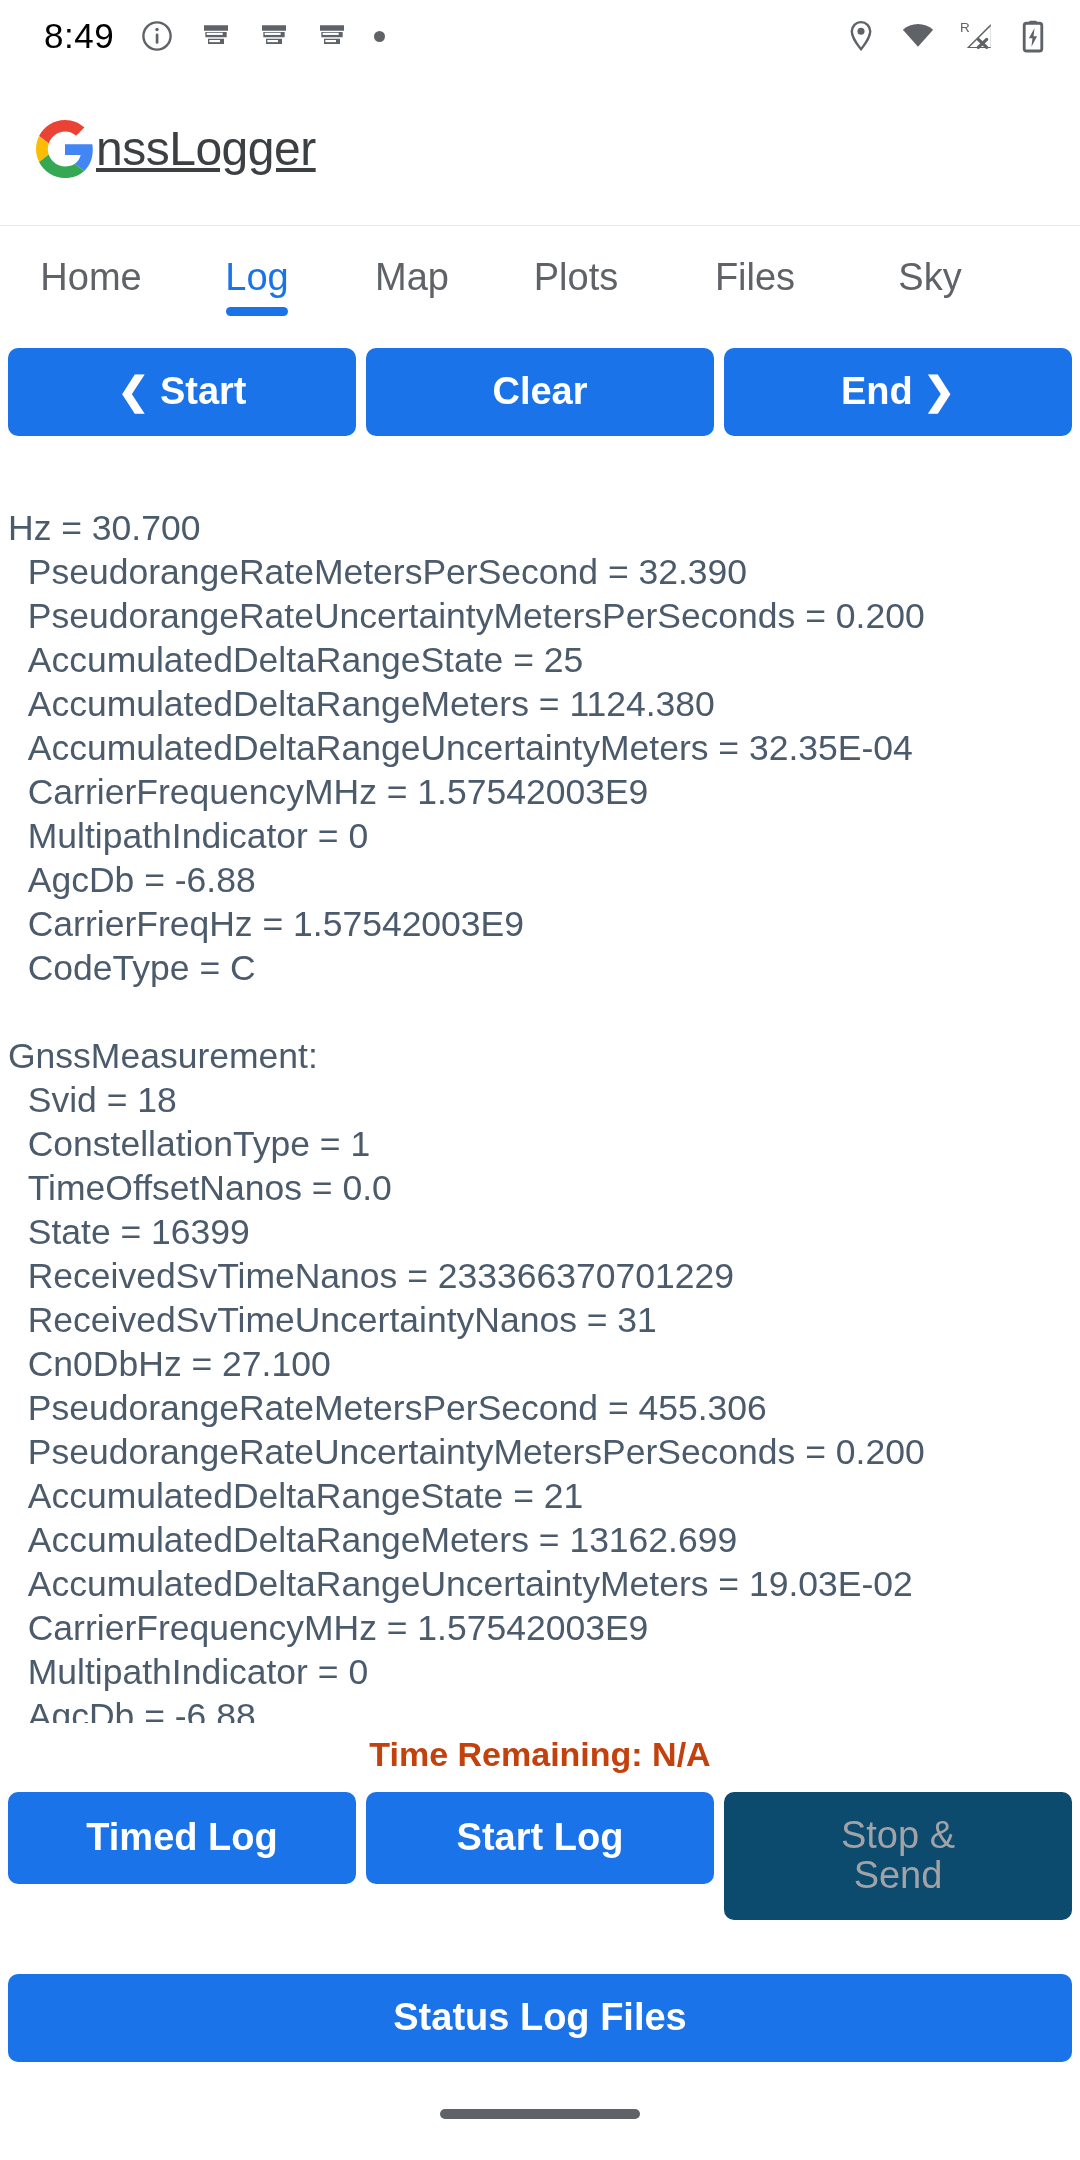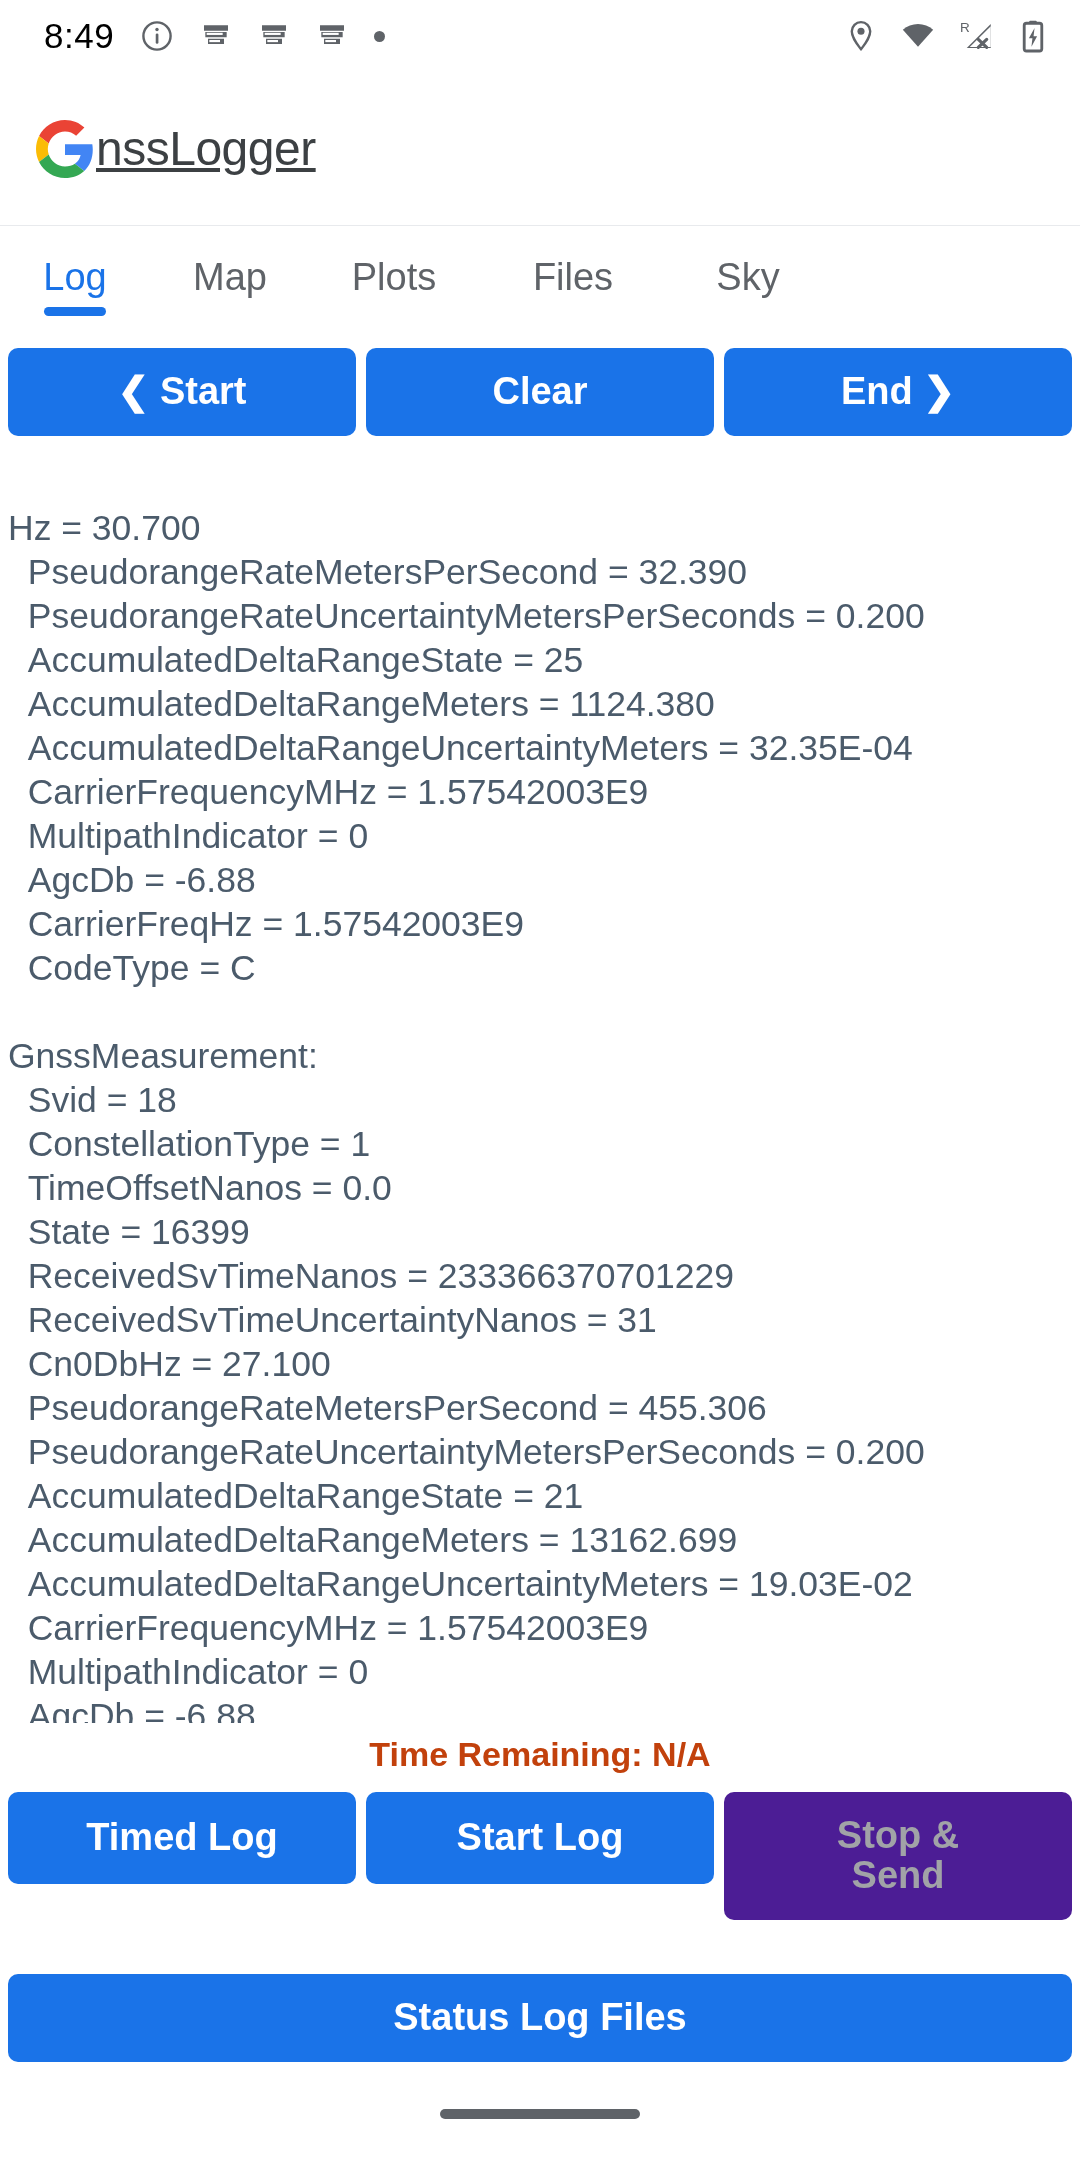--- a/index.html
+++ b/index.html
@@ -148,25 +148,25 @@
     padding: 12px 0 18px 0;
   }
   .rowbtns {
     display: flex;
     gap: 10px;
     padding: 0 8px;
     align-items: flex-start;
   }
   .rowbtns .btn { flex: 1 1 0; height: 92px; }
   .btn.disabled {
-    background: #4c1d95;
+    background: #0c4a6e;
     color: #a1a3a7;
     height: 128px;
     cursor: default;
-    font-weight: bold;
+    font-weight: normal;
     flex-direction: column;
   }
   .btn.disabled span { display: block; }
   .fullrow {
     padding: 54px 8px 0 8px;
   }
   .fullrow .btn { width: 100%; height: 88px; }
 
   
   .navbar {
@@ -248,20 +248,23 @@
     <svg class="glogo" viewBox="0 0 48 48">
       <path fill="#EA4335" d="M24 9.5c3.54 0 6.71 1.22 9.21 3.6l6.85-6.85C35.9 2.38 30.47 0 24 0 14.62 0 6.51 5.38 2.56 13.22l7.98 6.19C12.43 13.72 17.74 9.5 24 9.5z"></path>
       <path fill="#4285F4" d="M46.98 24.55c0-1.57-.15-3.09-.38-4.55H24v9.02h12.94c-.58 2.96-2.26 5.48-4.78 7.18l7.73 6c4.51-4.18 7.09-10.36 7.09-17.65z"></path>
       <path fill="#FBBC05" d="M10.53 28.59c-.48-1.45-.76-2.99-.76-4.59s.27-3.14.76-4.59l-7.98-6.19C.92 16.46 0 20.12 0 24c0 3.88.92 7.54 2.56 10.78l7.97-6.19z"></path>
       <path fill="#34A853" d="M24 48c6.48 0 11.93-2.13 15.89-5.81l-7.73-6c-2.15 1.45-4.92 2.3-8.16 2.3-6.26 0-11.57-4.22-13.47-9.91l-7.98 6.19C6.51 42.62 14.62 48 24 48z"></path>
     </svg>
     <span class="apptitle">nssLogger</span>
   </div>
 
   <div class="tabbar">
+    <div class="tab" style="width:182px;">
+      <span>Home</span>
+    </div>
     <div class="tab active" style="width:150px;">
       <span>Log</span>
       <span class="tab-underline"></span>
     </div>
     <div class="tab" style="width:160px;">
       <span>Map</span>
     </div>
     <div class="tab" style="width:168px;">
       <span>Plots</span>
     </div>

